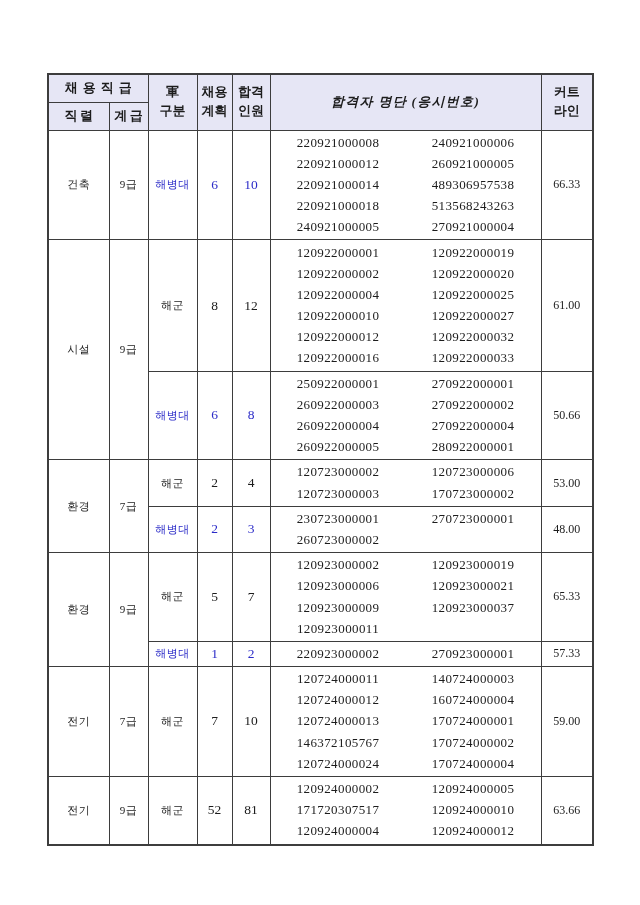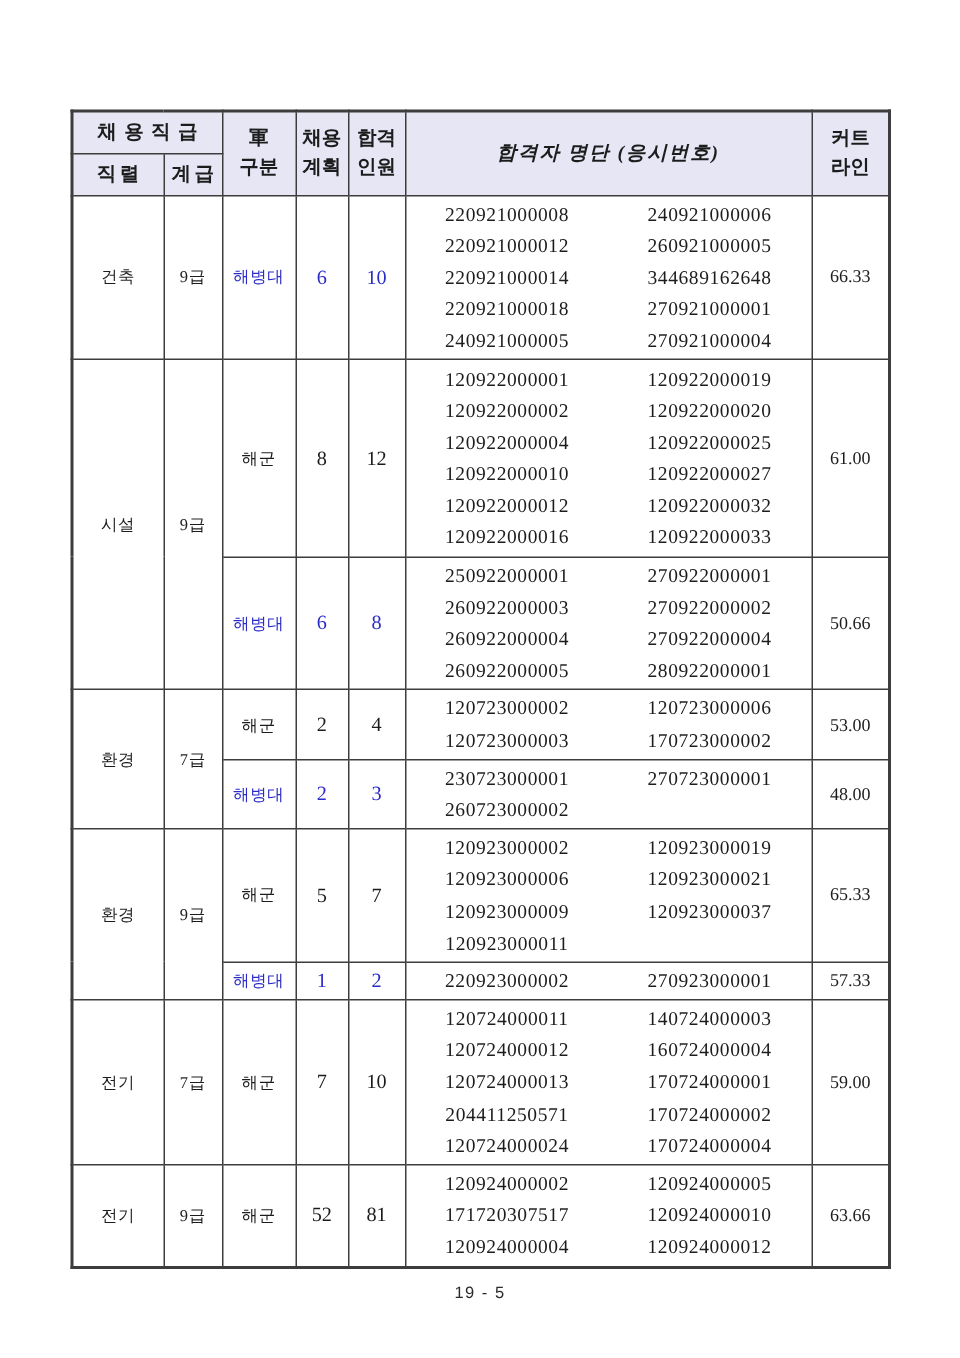--- a/index.html
+++ b/index.html
@@ -108,25 +108,25 @@
             <div class="list-line">
               <span>220921000008</span>
               <span>240921000006</span>
             </div>
             <div class="list-line">
               <span>220921000012</span>
               <span>260921000005</span>
             </div>
             <div class="list-line">
               <span>220921000014</span>
-              <span>344689162648</span>
+              <span>489306957538</span>
             </div>
             <div class="list-line">
               <span>220921000018</span>
-              <span>270921000001</span>
+              <span>513568243263</span>
             </div>
             <div class="list-line">
               <span>240921000005</span>
               <span>270921000004</span>
             </div>
           </td>
           <td class="cutoff-cell">66.33</td>
         </tr>
         <tr>
           <td class="kcell" rowspan="2">시설</td>
@@ -271,21 +271,21 @@
             </div>
             <div class="list-line">
               <span>120724000012</span>
               <span>160724000004</span>
             </div>
             <div class="list-line">
               <span>120724000013</span>
               <span>170724000001</span>
             </div>
             <div class="list-line">
-              <span>204411250571</span>
+              <span>146372105767</span>
               <span>170724000002</span>
             </div>
             <div class="list-line">
               <span>120724000024</span>
               <span>170724000004</span>
             </div>
           </td>
           <td class="cutoff-cell">59.00</td>
         </tr>
         <tr>
@@ -306,14 +306,13 @@
             <div class="list-line">
               <span>120924000004</span>
               <span>120924000012</span>
             </div>
           </td>
           <td class="cutoff-cell">63.66</td>
         </tr>
       </tbody>
   </table>
 
-  <div class="footer">19 - 5</div>
 </div>
 
 </body></html>

